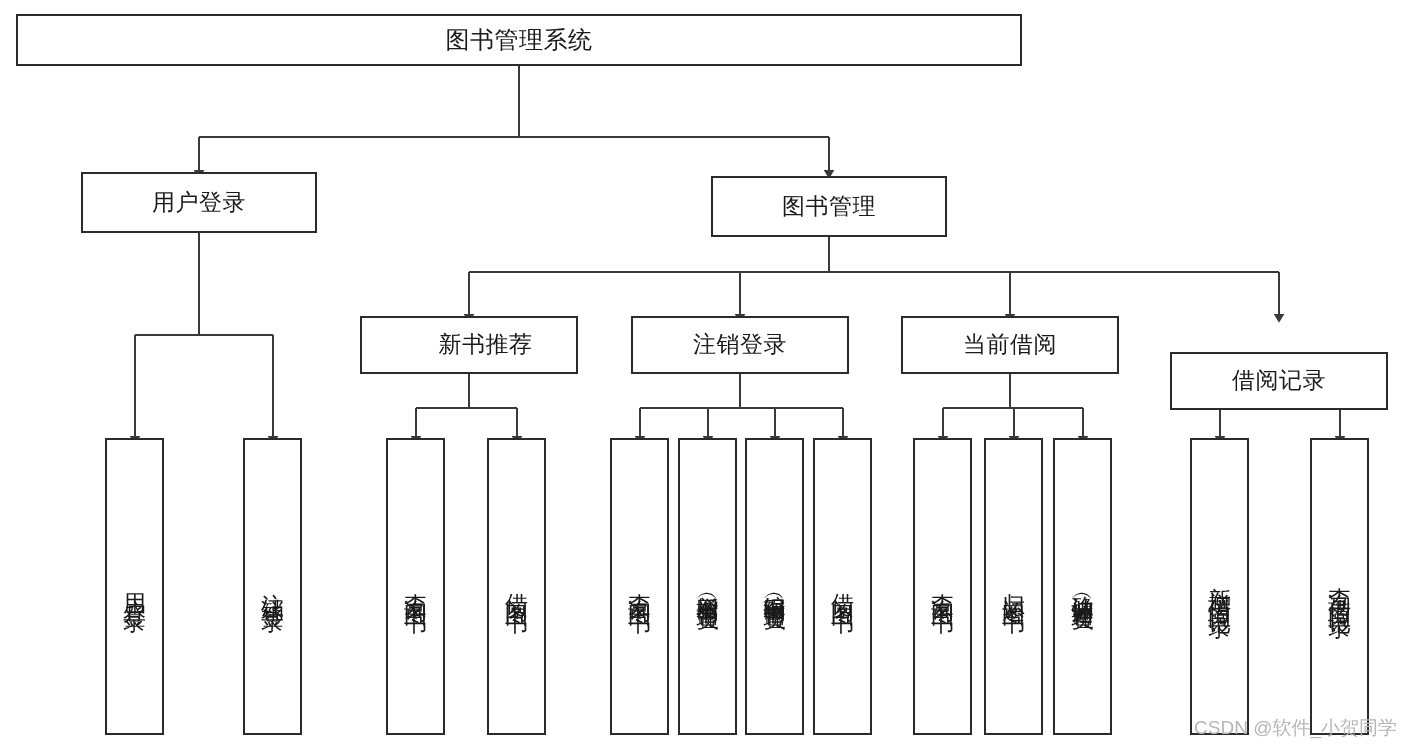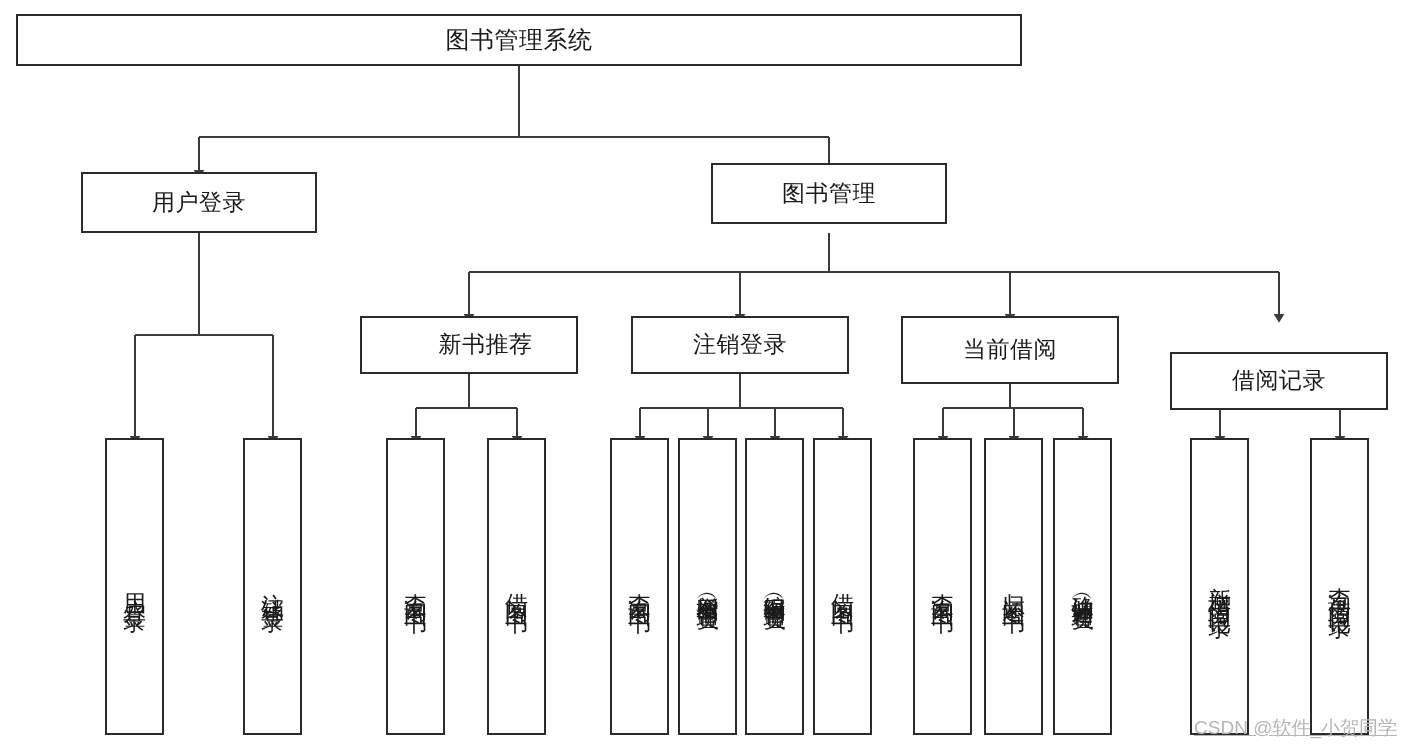--- a/index.html
+++ b/index.html
@@ -60,21 +60,20 @@
   }
   .watermark {
     position: absolute;
     right: 8px;
     bottom: 6px;
     font-size: 19px;
     color: #b6b6b6;
     z-index: 5;
     white-space: nowrap;
     font-family: "Liberation Sans", "DejaVu Sans", sans-serif;
-    text-decoration: underline;
   }
 </style>
 </head>
 <body>
 
 <div id="canvas">
   <svg id="edges" viewBox="0 0 1405 747" preserveAspectRatio="none">
     <defs>
       <marker id="arrowhead" markerWidth="9" markerHeight="11" refX="1.2" refY="5.5" orient="auto" markerUnits="userSpaceOnUse">
         <path d="M0,0 L9,5.5 L0,11 Z" fill="#3a3a3a"></path>
@@ -117,30 +116,30 @@
       </g>
   </svg>
 
   <div id="nodes-layer">
       <div class="node horizontal root" style="left: 16px; top: 14px; width: 1006px; height: 52px;">
         <span class="label">图书管理系统</span>
       </div>
       <div class="node horizontal" style="left: 81px; top: 172px; width: 236px; height: 61px;">
         <span class="label">用户登录</span>
       </div>
-      <div class="node horizontal" style="left: 711px; top: 163px; width: 236px; height: 61px;">
+      <div class="node horizontal" style="left: 711px; top: 176px; width: 236px; height: 61px;">
         <span class="label">图书管理</span>
       </div>
       <div class="node horizontal" style="left: 360px; top: 316px; width: 218px; height: 58px; padding-left: 33px;">
         <span class="label">新书推荐</span>
       </div>
       <div class="node horizontal" style="left: 631px; top: 316px; width: 218px; height: 58px;">
         <span class="label">注销登录</span>
       </div>
-      <div class="node horizontal" style="left: 901px; top: 316px; width: 218px; height: 68px;">
+      <div class="node horizontal" style="left: 901px; top: 316px; width: 218px; height: 58px;">
         <span class="label">当前借阅</span>
       </div>
       <div class="node horizontal" style="left: 1170px; top: 316px; width: 218px; height: 58px; margin-top: 36px;">
         <span class="label">借阅记录</span>
       </div>
       <div class="node vertical" style="left: 105px; top: 438px; width: 59px; height: 297px;">
         <span class="label">用户登录</span>
       </div>
       <div class="node vertical" style="left: 243px; top: 438px; width: 59px; height: 297px;">
         <span class="label">注销登录</span>

